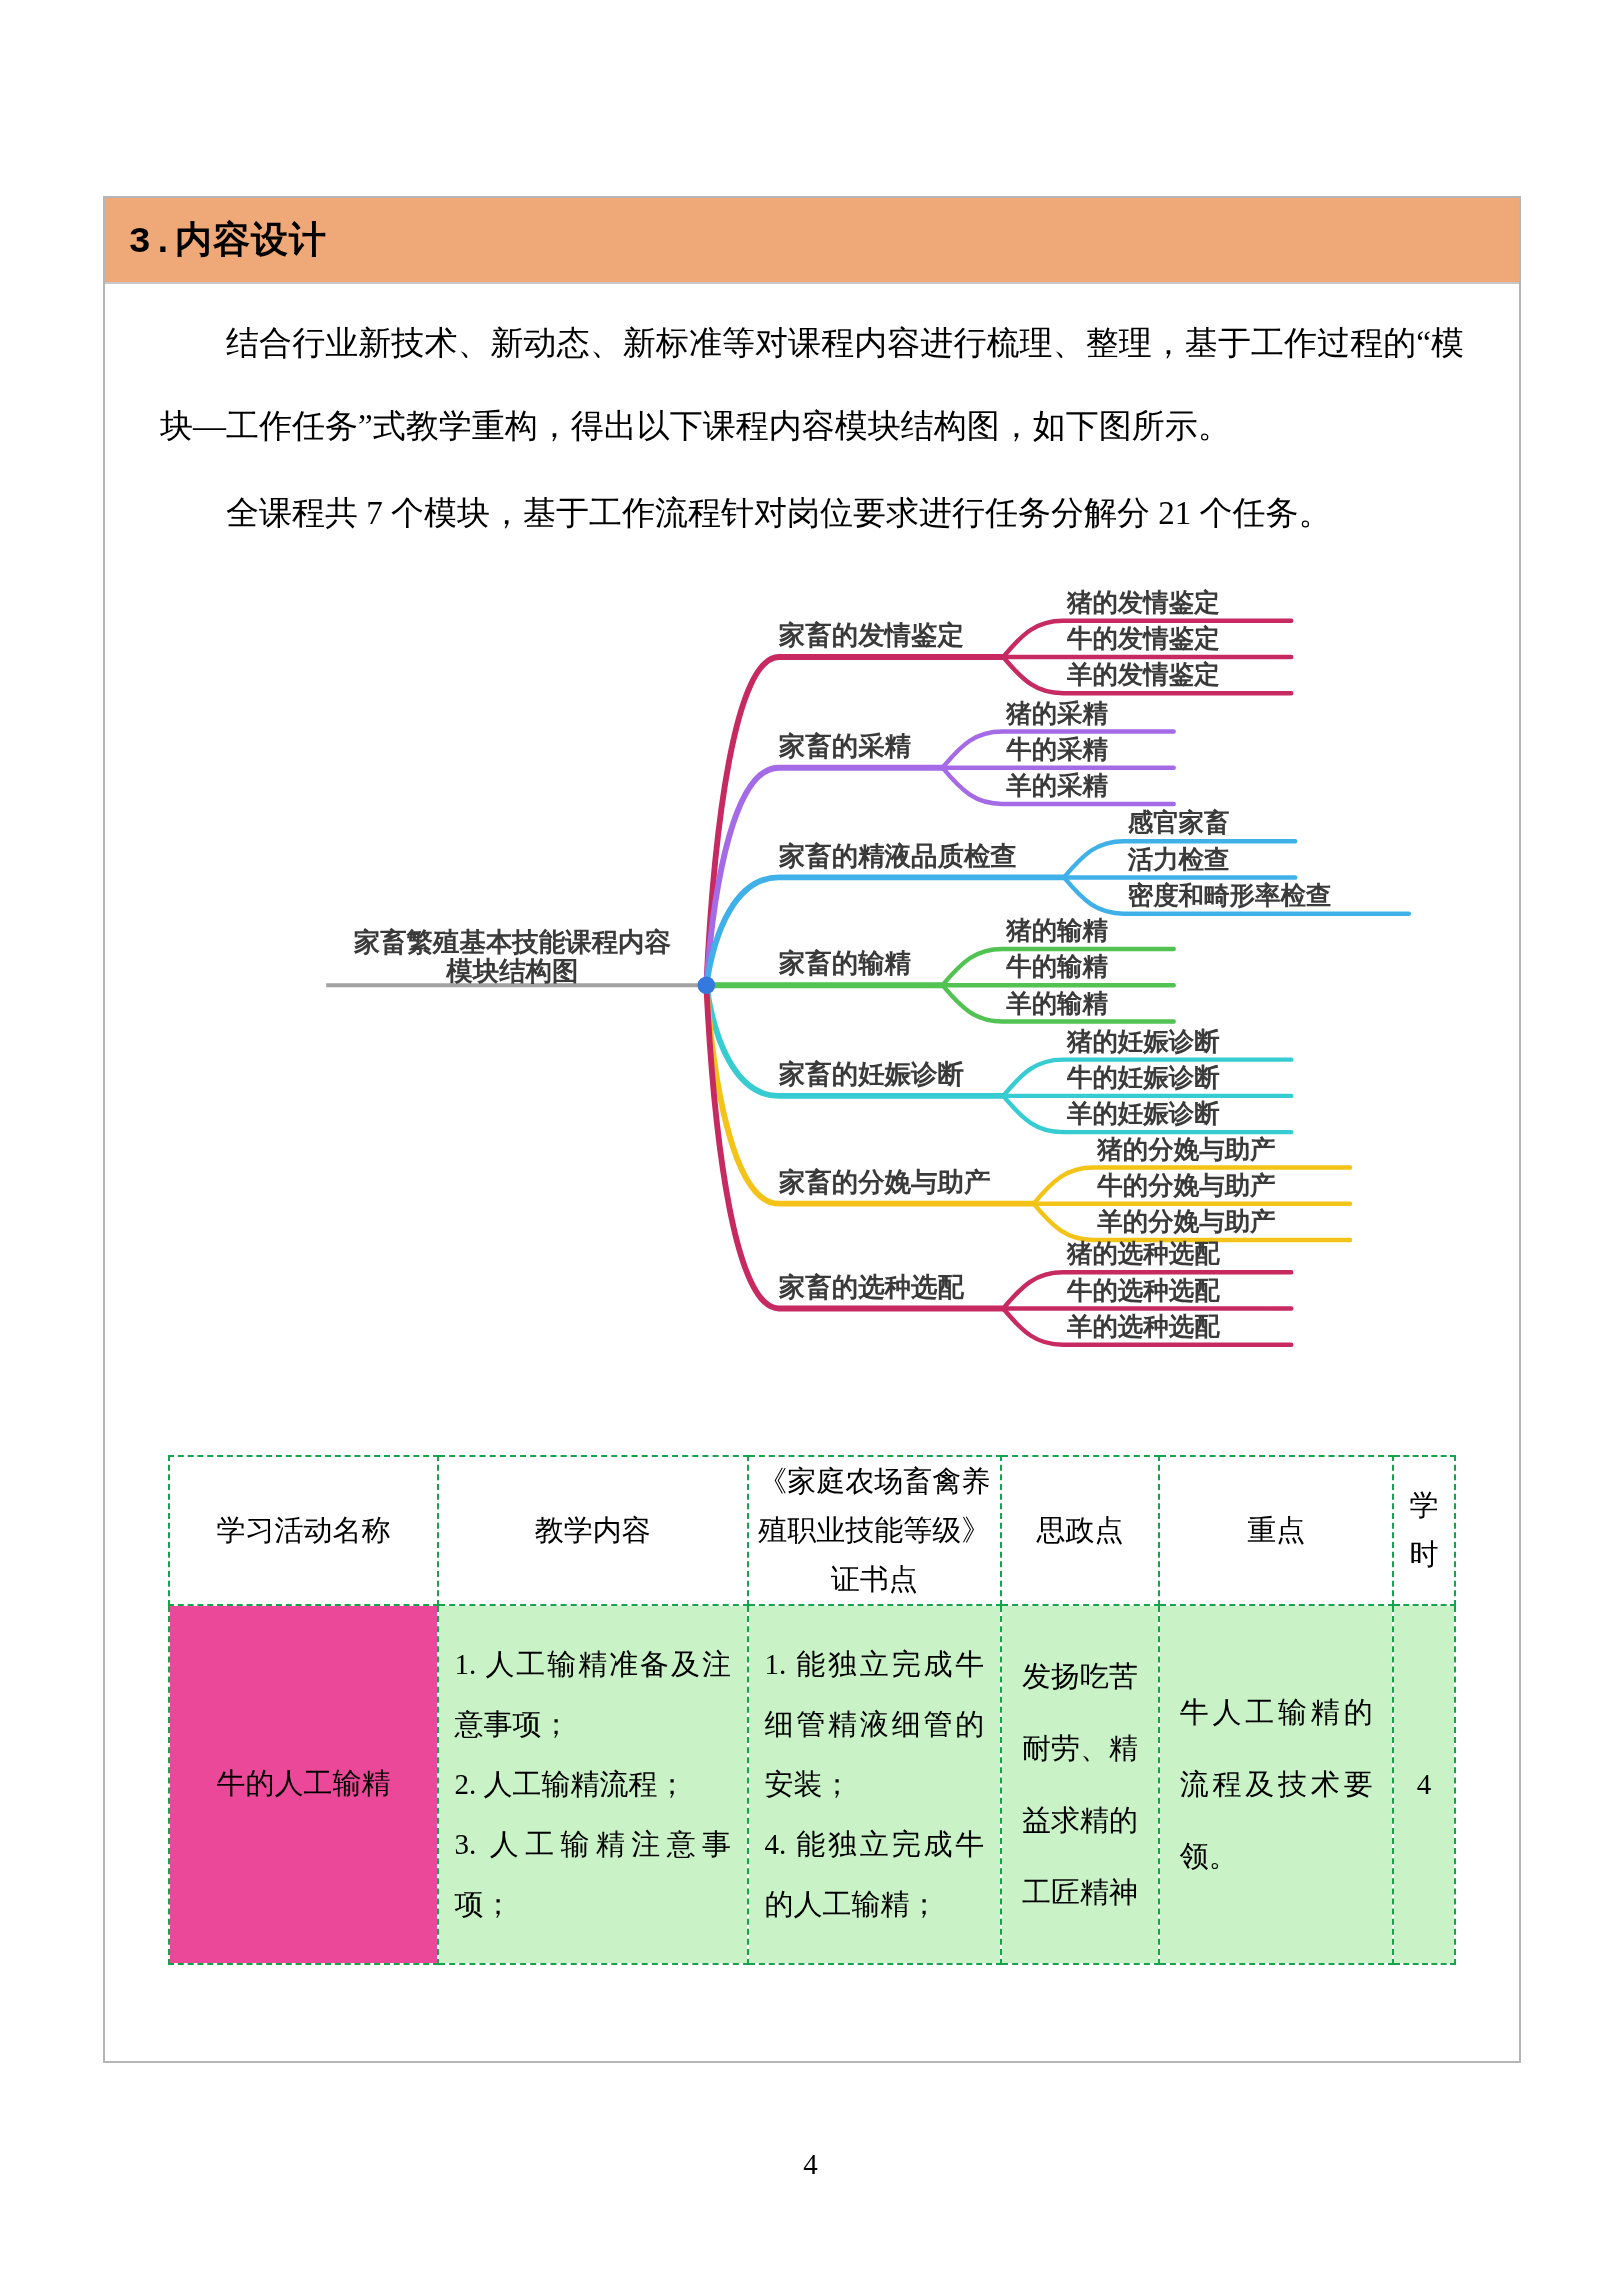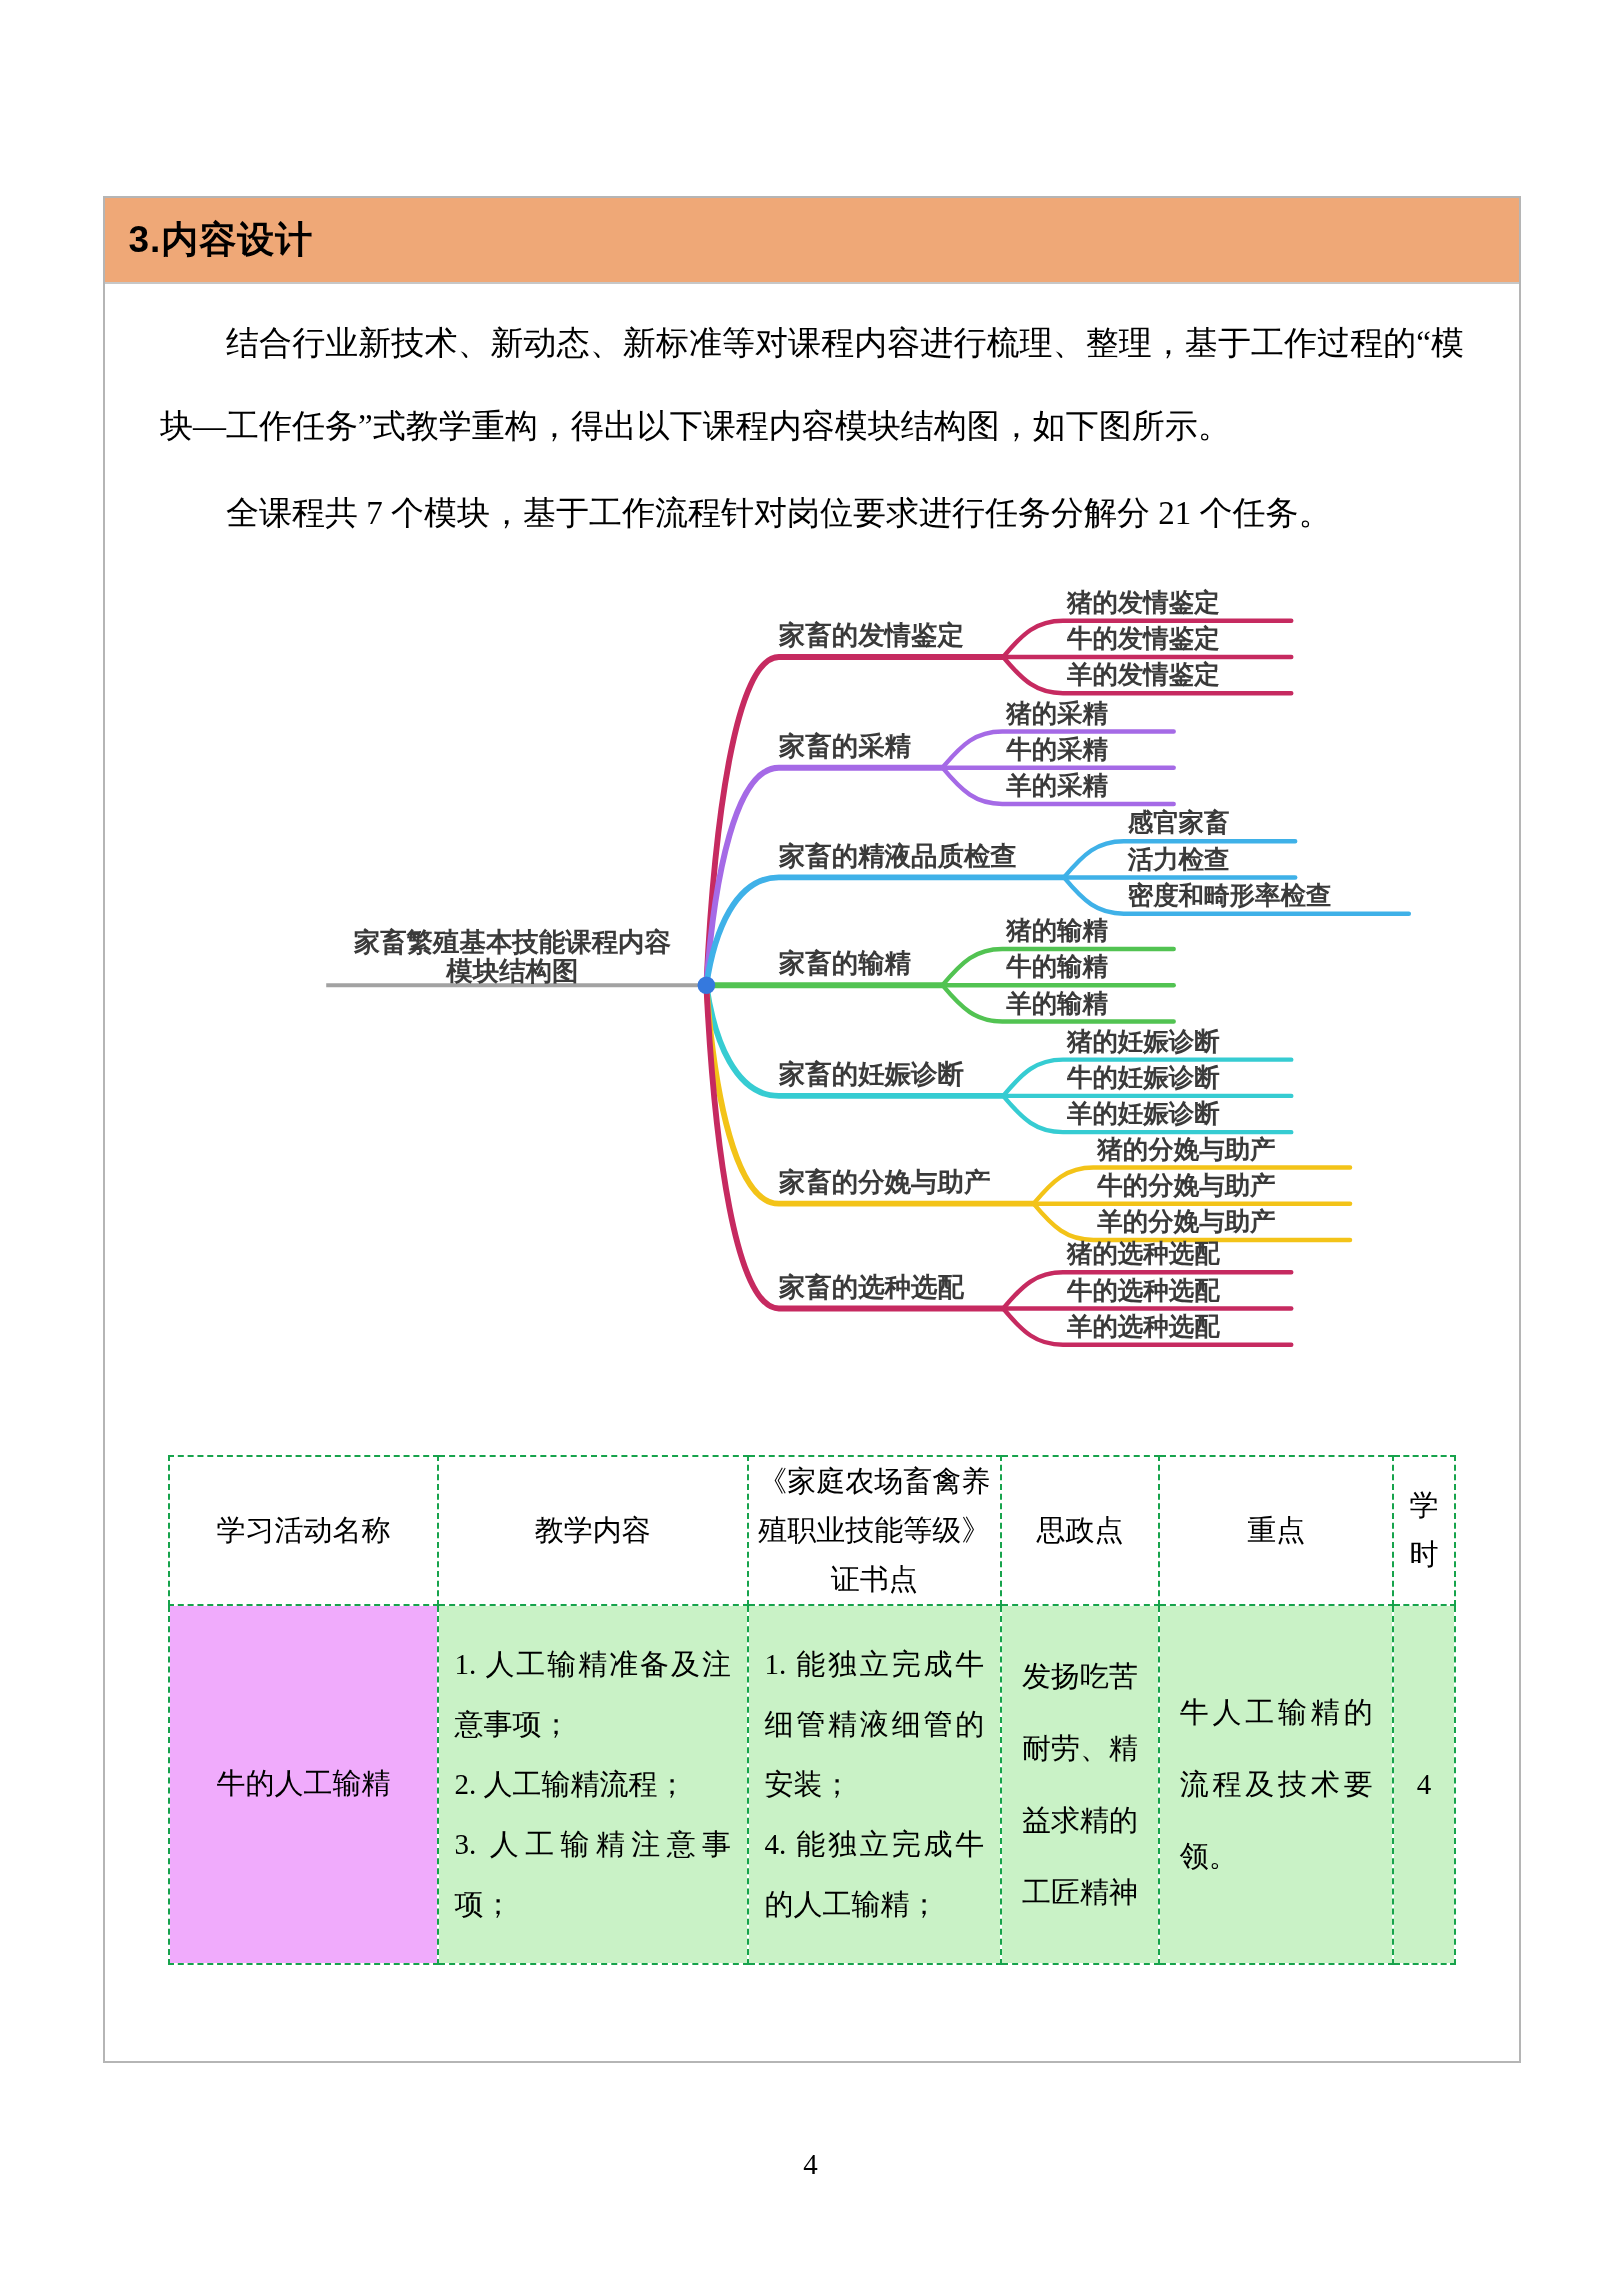--- a/index.html
+++ b/index.html
@@ -21,21 +21,21 @@
   .header-bar {
     height:86px;
     background:#efa877;
     border-bottom:2.9px solid #c7c7c7;
     display:flex;
     align-items:center;
     padding-left:23.5px;
     box-sizing:border-box;
   }
   .header-bar .title {
-    font-family:Liberation Sans, sans-serif;
+    font-family:Liberation Mono, monospace;
     font-size:37px;
     font-weight:bold;
     letter-spacing:1px;
   }
   p.body-par {
     font-size:33px;
     line-height:83px;
     margin:4px;
     padding:0 51px;
     text-align:justify;
@@ -76,21 +76,21 @@
     font-weight:normal;
     height:147px;
     text-align:center;
     background:#fff;
     line-height:49px;
     padding:0 7.8px;
     word-break:break-all;
   }
   .course-table td { height:359px; }
   .cell-green { background:#c9f2c6; }
-  .cell-activity { background:#f0abfc; text-align:center; }
+  .cell-activity { background:#ec4899; text-align:center; }
   .cell-list { padding:0 15.7px; text-align:justify; line-height:60px; vertical-align:middle; }
   .cell-center { text-align:center; line-height:72px; padding:0 9.8px; }
   .cell-focus { padding:0 19.6px; text-align:justify; line-height:72px; }
   .cell-hours { text-align:center; }
   .page-num {
     position:absolute;
     left:0; right:0;
     top:2148px;
     text-align:center;
     font-size:29px;

